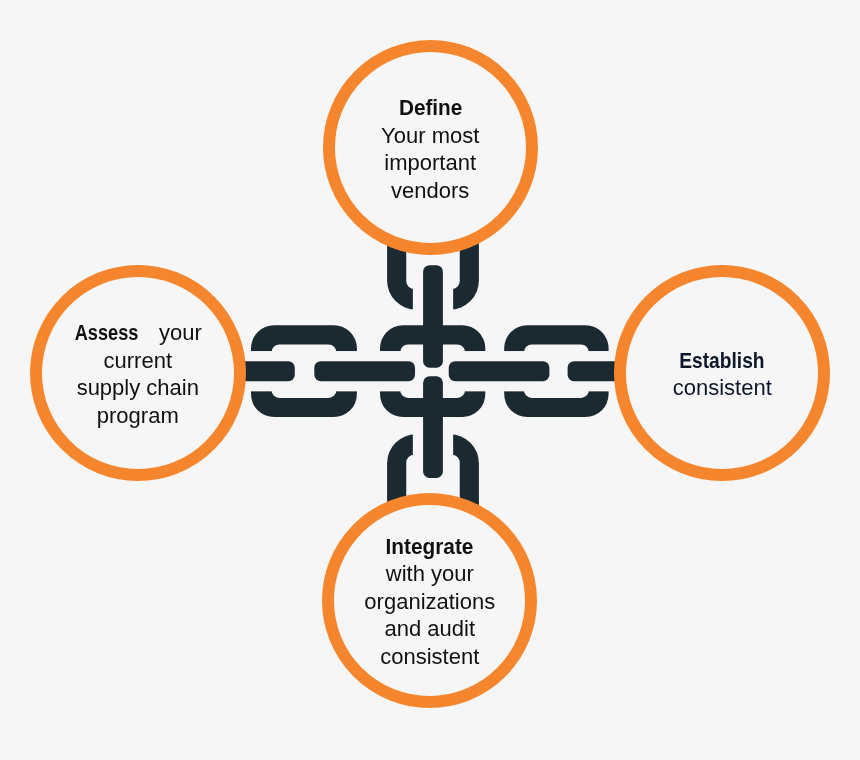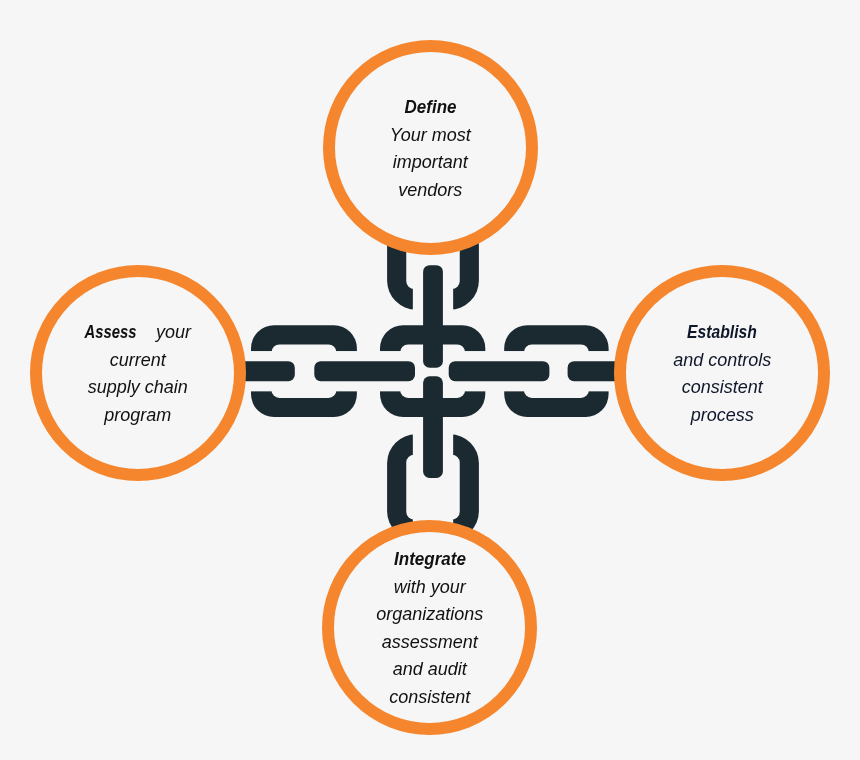--- a/index.html
+++ b/index.html
@@ -22,24 +22,23 @@
     align-items:center;
     justify-content:center;
     text-align:center;
   }
   .node-text {
     color:#111111;
     -webkit-font-smoothing:antialiased;
     opacity:0.999;
     position:relative;
     top:1.2px;
-    font-size:18px;
+    font-size:22px;
     line-height:27.5px;
     font-weight:400;
-    font-style:italic;
   }
   .node-line { white-space:nowrap; }
   .node-lead {
     font-weight:700;
     display:inline-block;
     transform-origin:center center;
   }
   .node-lead-tail { margin-left:19px; }
 </style>
 </head>
@@ -92,32 +91,29 @@
       <div class="node-line"><span class="node-lead" style="transform: scaleX(0.944); margin-left: -1.71684px; margin-right: -1.71684px;">Define</span></div>
       <div class="node-line">Your most</div>
       <div class="node-line">important</div>
       <div class="node-line">vendors</div>
     </div>
   </div>
 
   <div class="node-circle" id="node-establish" style="left: 614.45px; top: 265.4px; width: 215.6px; height: 215.6px; border: 12.5px solid rgb(245, 134, 46); background: rgb(246, 246, 246);">
     <div class="node-text" id="text-establish" style="color: #0f172a;">
       <div class="node-line"><span class="node-lead" style="transform: scaleX(0.872); margin-left: -5.27298px; margin-right: -5.27298px;">Establish</span></div>
-      <div class="node-line">and controls</div>
       <div class="node-line">consistent</div>
-      <div class="node-line">process</div>
     </div>
   </div>
 
-  <div class="node-circle" id="node-integrate" style="left: 322.3px; top: 520px; width: 215px; height: 215px; border: 12.5px solid rgb(245, 134, 46); background: rgb(246, 246, 246);">
+  <div class="node-circle" id="node-integrate" style="left: 322.3px; top: 493px; width: 215px; height: 215px; border: 12.5px solid rgb(245, 134, 46); background: rgb(246, 246, 246);">
     <div class="node-text" id="text-integrate" style="color: rgb(17, 17, 17);">
       <div class="node-line"><span class="node-lead" style="transform: scaleX(0.946); margin-left: -2.29239px; margin-right: -2.29239px;">Integrate</span></div>
       <div class="node-line">with your</div>
       <div class="node-line">organizations</div>
-      <div class="node-line">assessment</div>
       <div class="node-line">and audit</div>
       <div class="node-line">consistent</div>
     </div>
   </div>
 
   <div class="node-circle" id="node-assess" style="left: 29.7px; top: 265.2px; width: 216.2px; height: 216.2px; border: 12.5px solid rgb(245, 134, 46); background: rgb(246, 246, 246);">
     <div class="node-text" id="text-assess" style="color: rgb(17, 17, 17);">
       <div class="node-line"><span class="node-lead" style="transform: scaleX(0.825); margin-left: -5.37346px; margin-right: -5.37346px;">Assess</span><span class="node-lead-tail">your</span></div>
       <div class="node-line">current</div>
       <div class="node-line">supply chain</div>

